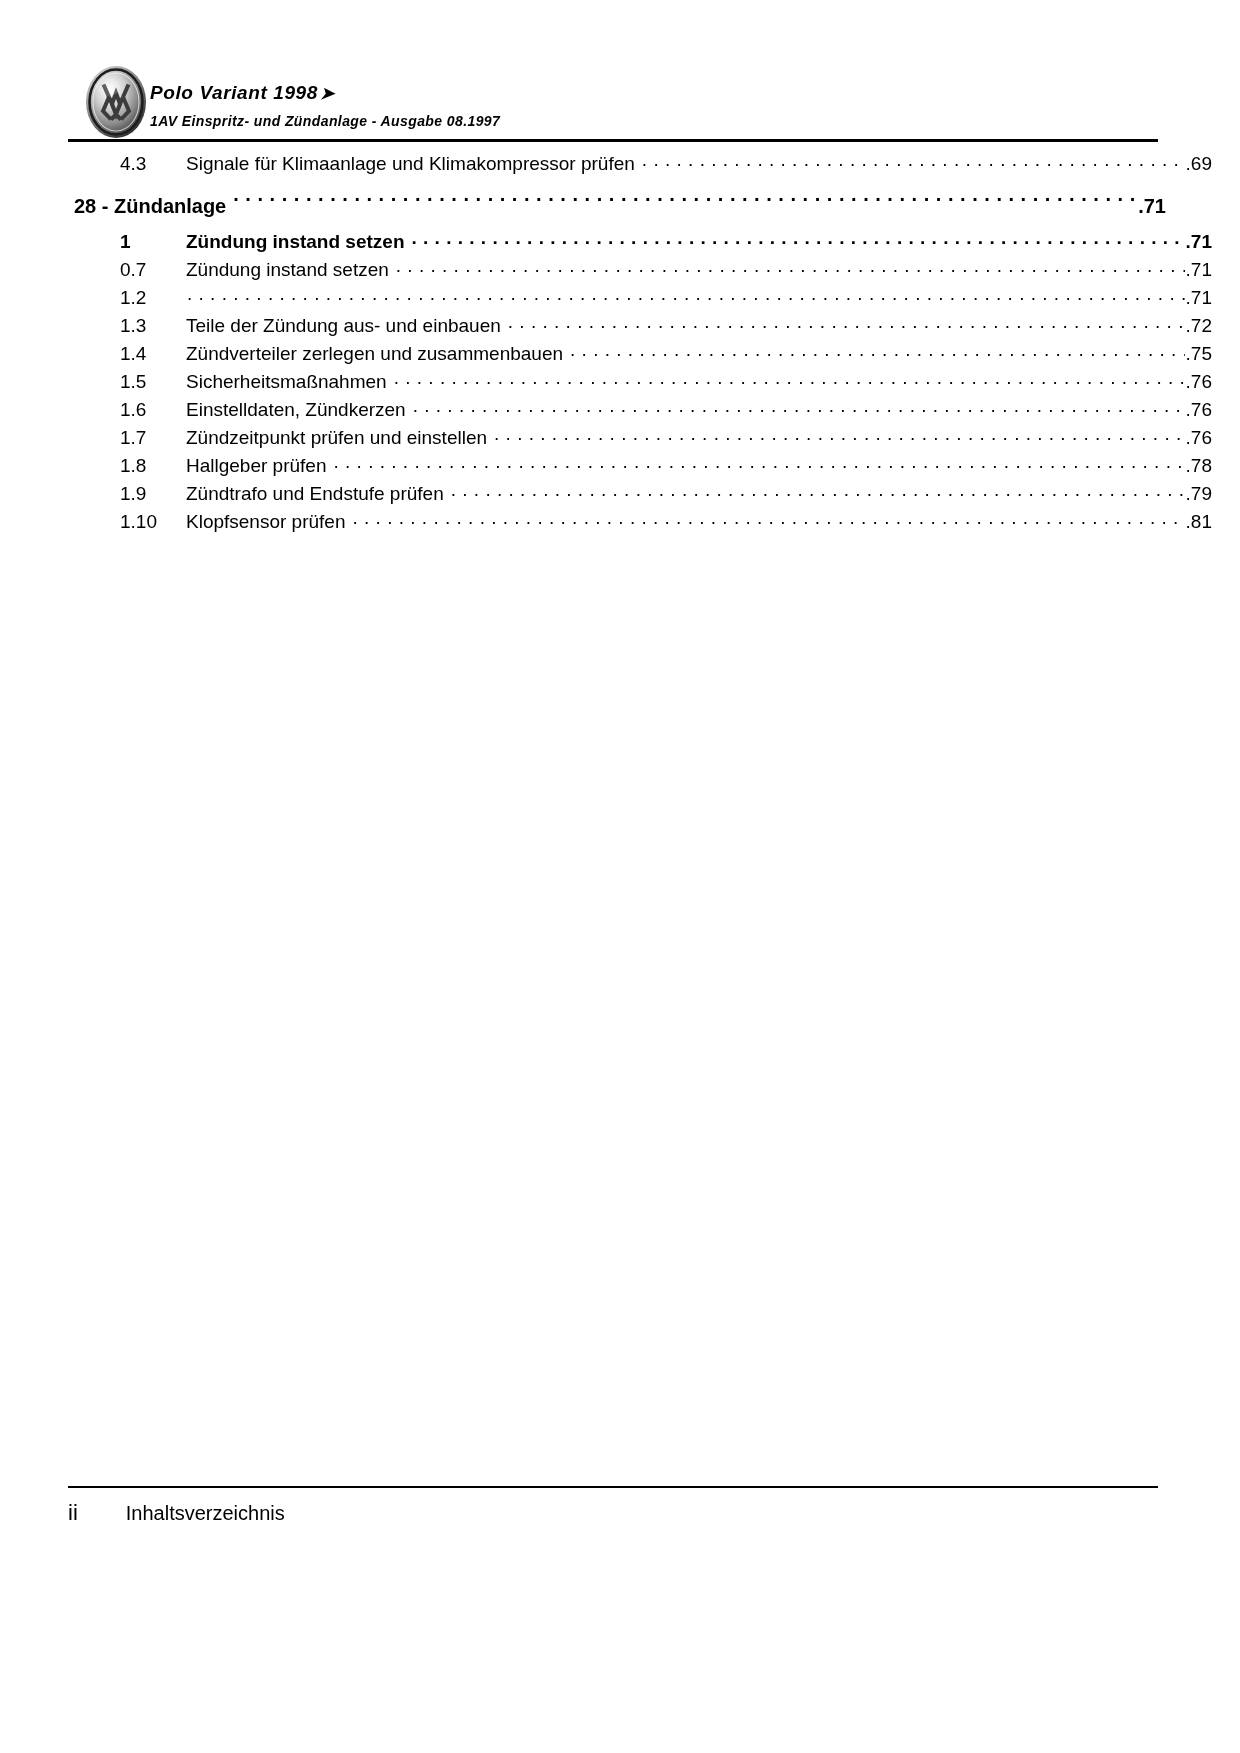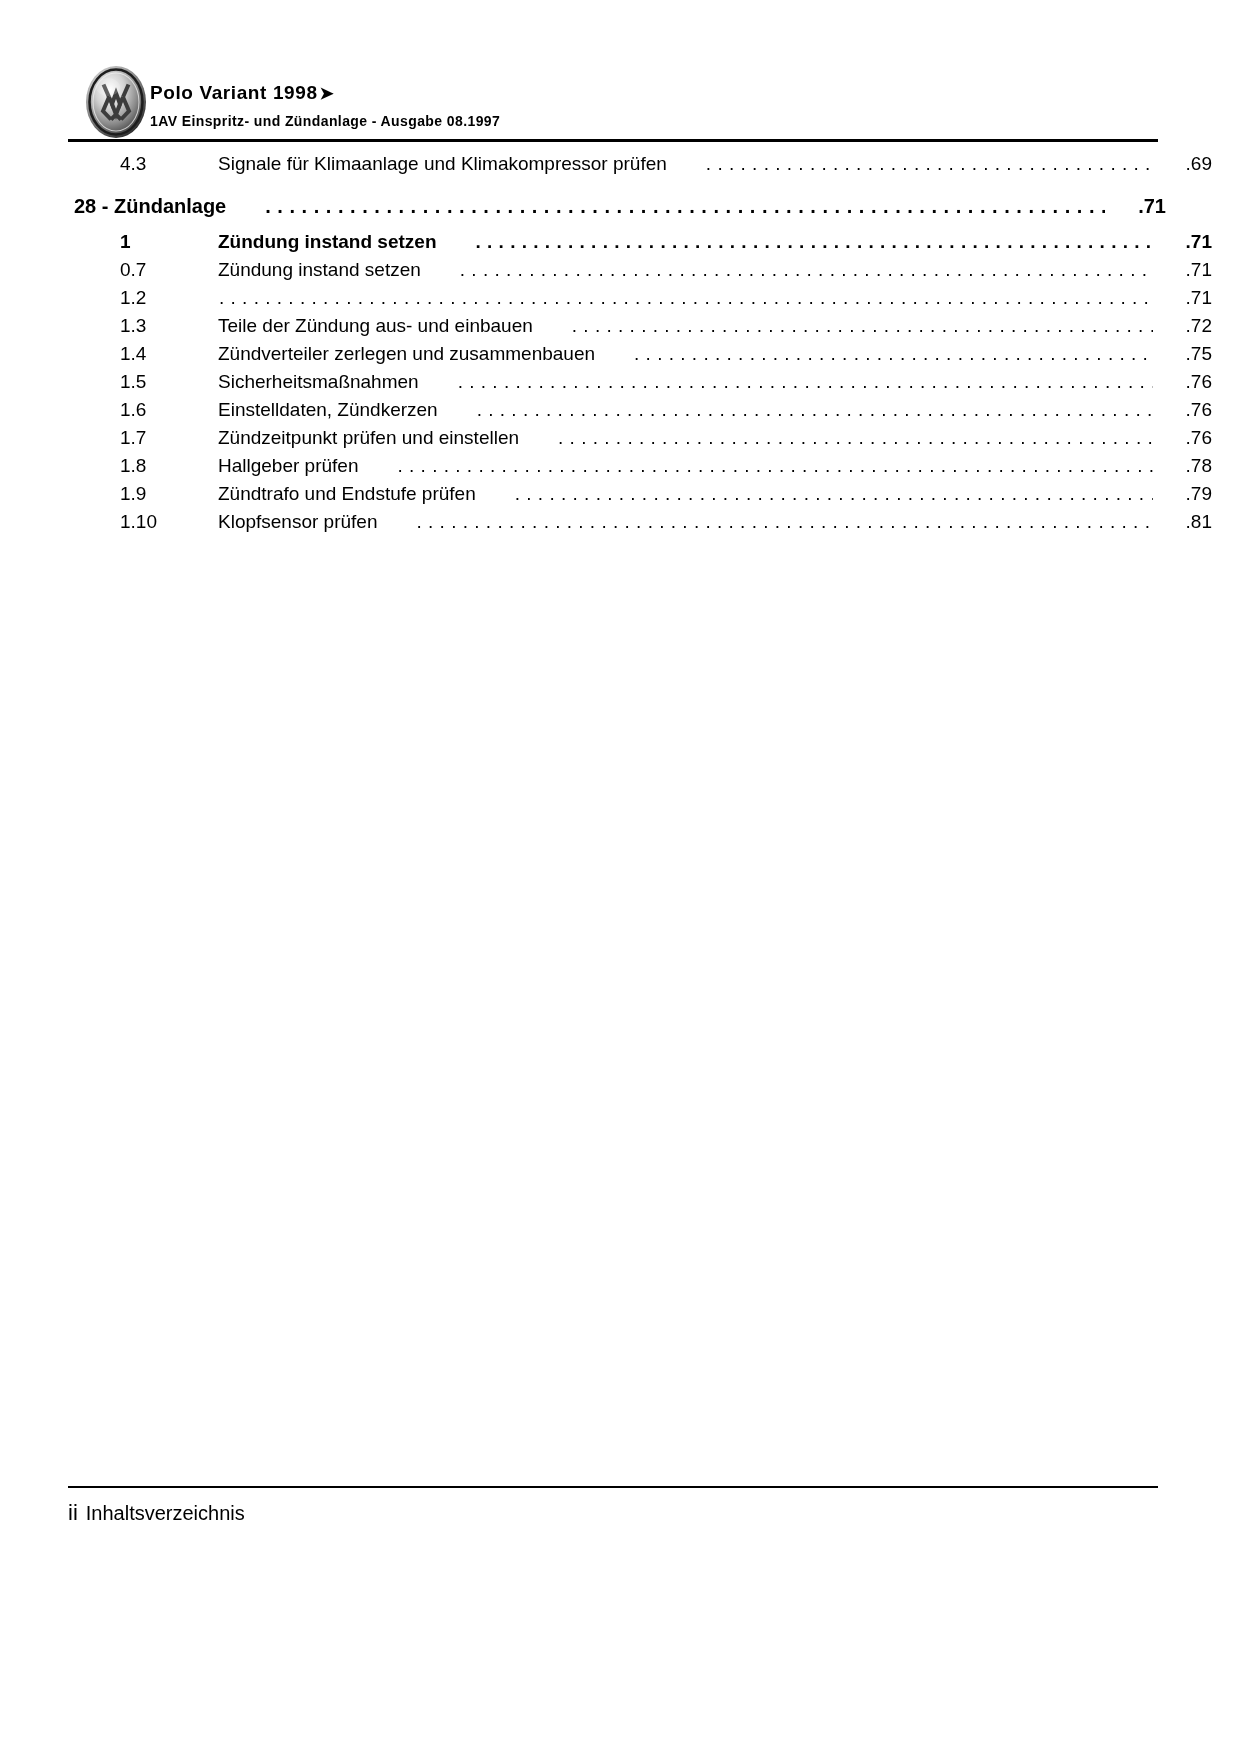--- a/index.html
+++ b/index.html
@@ -40,20 +40,21 @@
     top: 2px;
     width: 76px;
     height: 76px;
   }
   .vw-logo svg { display: block; }
 
   .header-titles {
     position: absolute;
     left: 72px;
     top: 18px;
+    font-style: italic;
   }
   .header-line1 {
     font-size: 19px;
     font-weight: bold;
     letter-spacing: 0.6px;
     line-height: 26px;
     white-space: nowrap;
   }
   .header-line2 {
     font-size: 14px;
@@ -81,26 +82,25 @@
   
   .toc {
     position: absolute;
     left: 68px;
     top: 150px;
     width: 1092px;
   }
 
   .toc-row {
     display: flex;
-    align-items: flex-end;
+    align-items: center;
     width: 100%;
     font-size: 19px;
     line-height: 28px;
     white-space: nowrap;
-    gap: 32px;
   }
 
   .toc-row.level-sub { padding-left: 52px; }
   .toc-row.level-sub .toc-num { width: 66px; flex: 0 0 66px; }
 
   .toc-row.level-chapter {
     padding-left: 6px;
     font-size: 20px;
     font-weight: bold;
     line-height: 44px;
@@ -149,20 +149,21 @@
     width: 1090px;
     height: 2px;
     background: #000000;
   }
   .footer {
     position: absolute;
     left: 68px;
     top: 1500px;
     display: flex;
     align-items: baseline;
+    gap: 40px;
   }
   .footer-pagenum {
     font-size: 22px;
     font-weight: normal;
     padding-right: 8px;
   }
   .footer-text {
     font-size: 20px;
   }
 </style>

